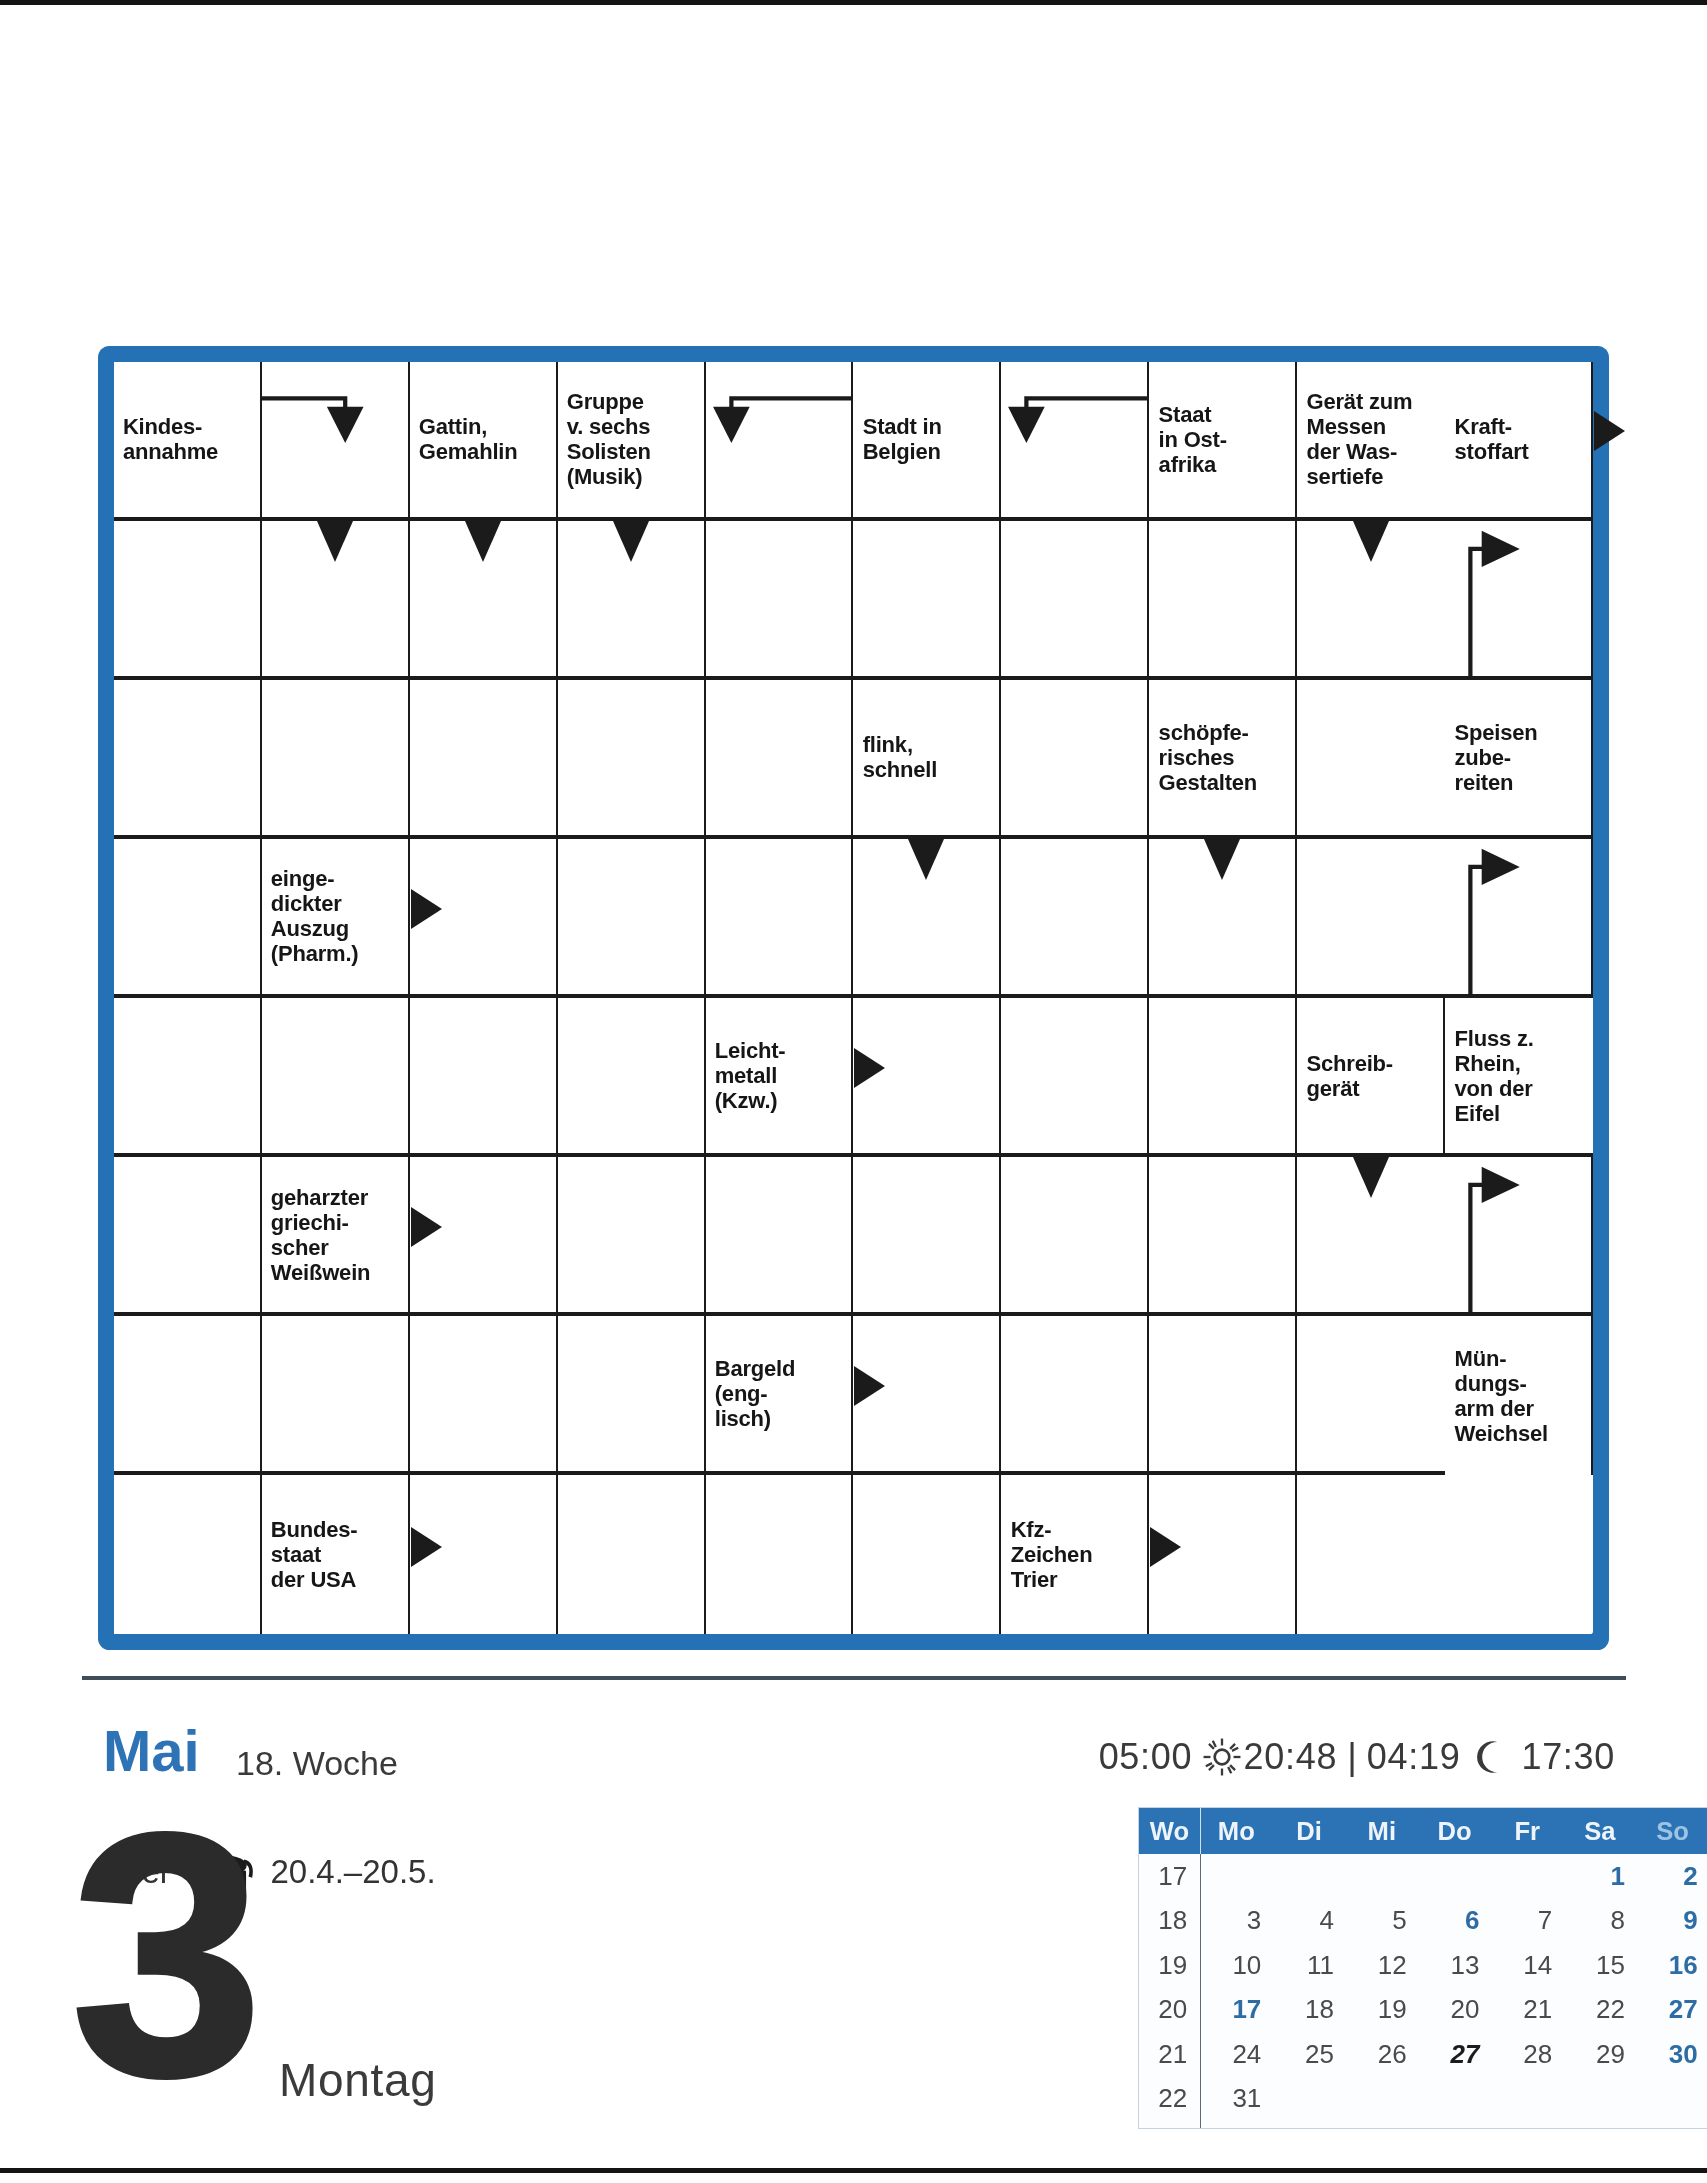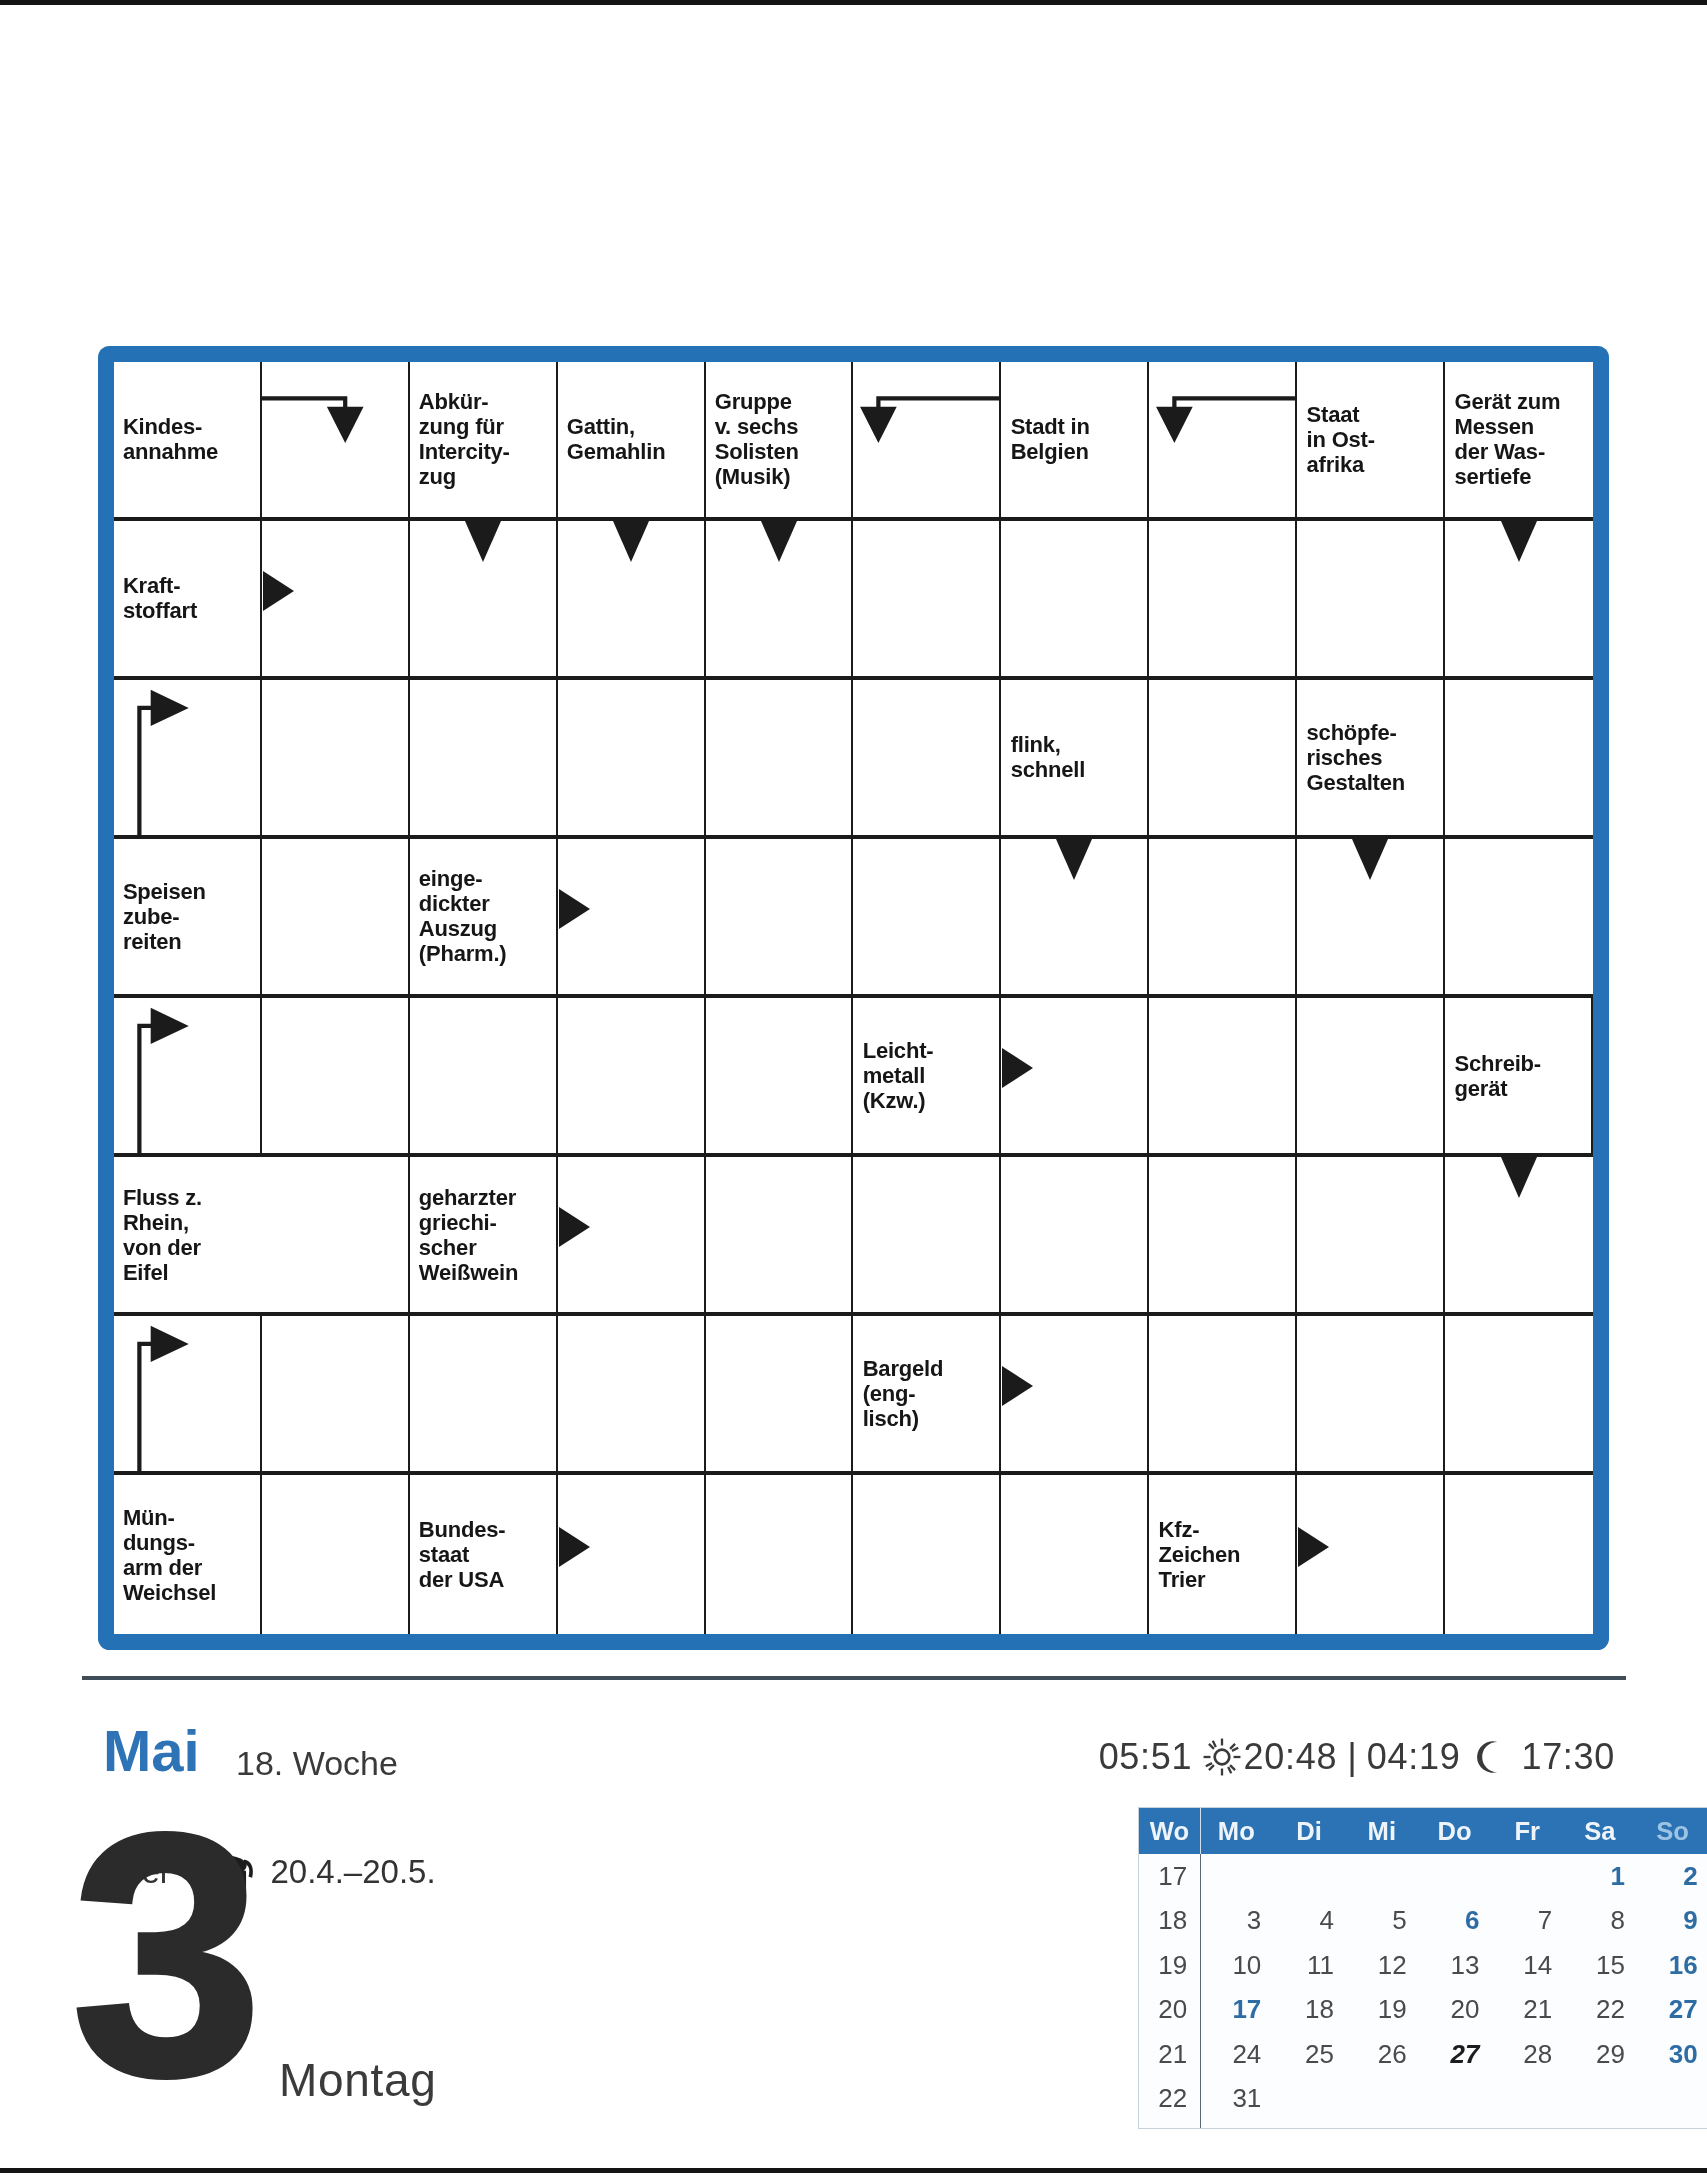--- a/index.html
+++ b/index.html
@@ -74,26 +74,20 @@
           <div class="clue">Kindes-
 annahme</div>
         </div>
         <div class="cell">
           <svg class="elbow" viewBox="0 0 207 222" preserveAspectRatio="none">
             <polyline points="0,52 118,52 118,70" fill="none" stroke="#1b1b1b" stroke-width="6"></polyline>
             <polygon points="92,64 144,64 118,116" fill="#1b1b1b"></polygon>
           </svg>
         </div>
         <div class="cell">
-          <div class="clue">Abkür-
-zung für
-Intercity-
-zug</div>
-        </div>
-        <div class="cell">
           <div class="clue">Gattin,
 Gemahlin</div>
         </div>
         <div class="cell">
           <div class="clue">Gruppe
 v. sechs
 Solisten
 (Musik)</div>
         </div>
         <div class="cell">
@@ -284,21 +278,21 @@
         <div class="cell last-row last-col"></div>
       </div>
   </div>
 
   <div class="rule"></div>
 
   <div class="month">Mai</div>
   <div class="week-label">18. Woche</div>
 
   <div class="times">
-    <span class="t">05:51</span>
+    <span class="t">05:00</span>
     <span style="margin:0 1.4px 0 10px;">
       <svg width="40" height="40" viewBox="0 0 52 52">
         <circle cx="26" cy="26" r="9.5" fill="none" stroke="#3a3a3a" stroke-width="3.5"></circle>
         <g stroke="#3a3a3a" stroke-width="3">
           <line x1="26" y1="2" x2="26" y2="11"></line>
             <line x1="26" y1="41" x2="26" y2="50"></line>
           <line x1="2" y1="26" x2="11" y2="26"></line>
             <line x1="41" y1="26" x2="50" y2="26"></line>
           <line x1="9" y1="9" x2="15.5" y2="15.5"></line>
             <line x1="36.5" y1="36.5" x2="43" y2="43"></line>

